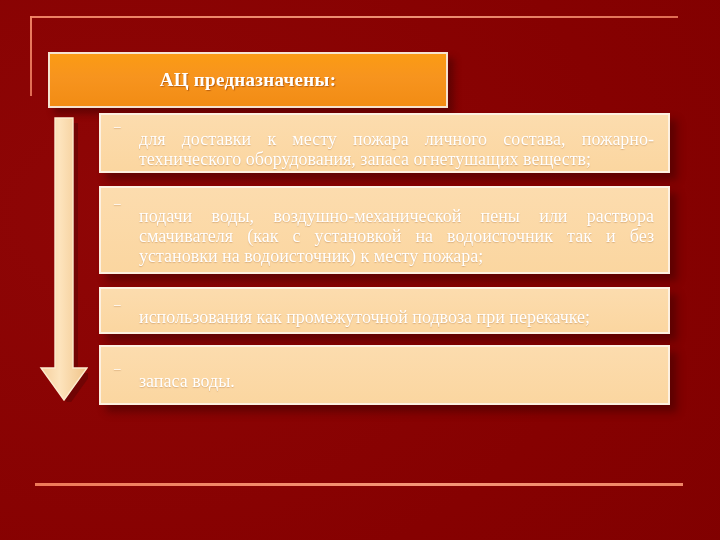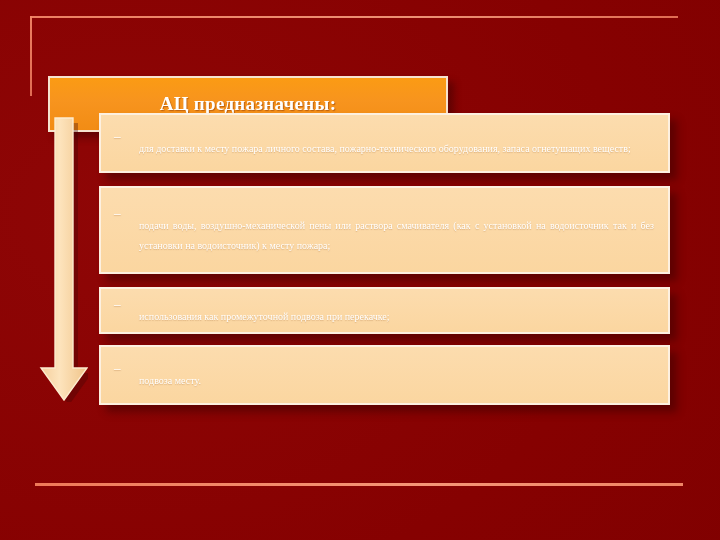--- a/index.html
+++ b/index.html
@@ -44,21 +44,21 @@
     width: 648px;
     height: 3px;
     background: linear-gradient(to right, #ef7a59 0%, #f69677 55%, #f3apc 100%);
     background: linear-gradient(to right, #ef7a59 0%, #f69677 60%, #f08565 100%);
   }
 
   
   .title-plate {
     position: absolute;
     left: 48px;
-    top: 76px;
+    top: 52px;
     width: 400px;
     height: 56px;
     background: #f7941e;
     background: linear-gradient(to bottom, #fb9b14 0%, #f7941e 45%, #f28c14 100%);
     border: 2px solid #f6e3cf;
     box-sizing: border-box;
     box-shadow: 6px 6px 7px rgba(40, 0, 0, .40);
     display: flex;
     align-items: center;
     justify-content: center;
@@ -107,21 +107,21 @@
     color: #ffffff;
     font-size: 14.5px;
     line-height: 20px;
     text-align: left;
     padding-left: 2px;
     text-shadow: 0 1px 1px rgba(190, 140, 90, .55);
   }
   .bullet-text {
     flex: 1 1 auto;
     color: #ffffff;
-    font-size: 10px;
+    font-size: 18px;
     line-height: 20px;
     text-align: justify;
     text-justify: inter-word;
     text-shadow: 0 1px 1px rgba(190, 140, 90, .5);
     margin-top: 12px;
   }
 
   #box0 { top: 113px; height: 60px; }
   #box1 { top: 186px; height: 88px; }
   #box2 { top: 287px; height: 47px; }
@@ -172,19 +172,19 @@
   <div class="bullet-box" id="box2">
     <div class="bullet-row">
       <span class="bullet-dash">−</span>
       <span class="bullet-text">использования как промежуточной подвоза при перекачке;</span>
     </div>
   </div>
 
   <div class="bullet-box" id="box3">
     <div class="bullet-row">
       <span class="bullet-dash">−</span>
-      <span class="bullet-text">подвоза месту.</span>
+      <span class="bullet-text">запаса воды.</span>
     </div>
   </div>
 
   <div class="deco-bottom"></div>
 
 </div>
 
 </body></html>

